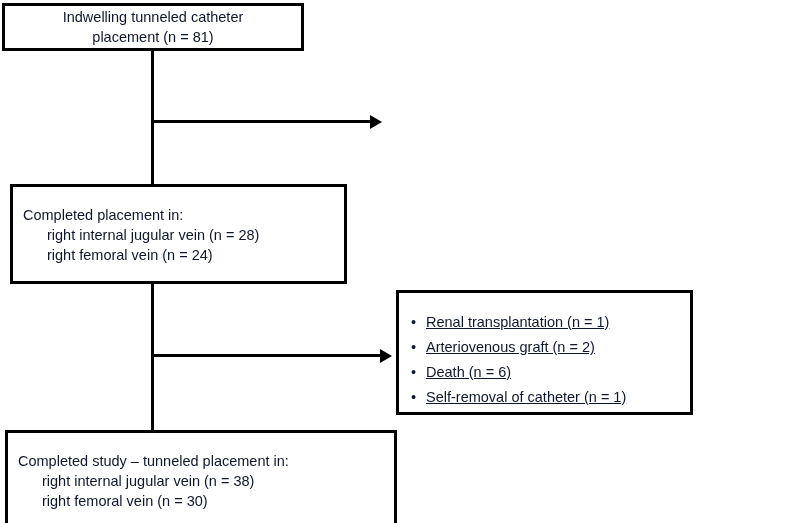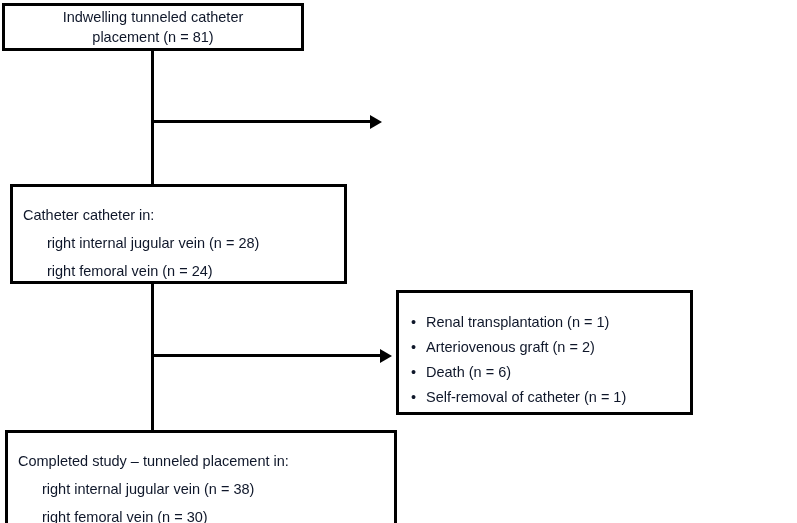--- a/index.html
+++ b/index.html
@@ -75,30 +75,31 @@
     content: "\2022";
     position: absolute;
     left: 0;
     top: 0;
     font-size: 14.5px;
     line-height: 22px;
   }
   .bullet-list.wide li {
     padding-left: 15px;
     line-height: 25px;
+    text-decoration: underline;
   }
   .bullet-list.wide li::before {
     line-height: 25px;
   }
   .cont {
     display: block;
     padding-left: 2px;
   }
 
-  .ind1 { display: block; padding-left: 24px; margin-top: 8px; }
+  .ind1 { display: block; padding-left: 24px; }
 
   
   .conn {
     position: absolute;
     background: #000000;
   }
   .vline { width: 3px; }
   .hline { height: 3px; }
 
   .arrowhead {
@@ -135,21 +136,21 @@
   <div class="conn hline" id="branch2-line"></div>
   <div class="arrowhead" id="branch2-head"></div>
 
   <div class="node node-centered" id="node-enrollment">
     <div class="node-body">Indwelling tunneled catheter
 placement (n = 81)</div>
   </div>
 
 
   <div class="node" id="node-placement">
-    <div>Catheter catheter in:</div>
+    <div>Completed placement in:</div>
     <span class="ind1">right internal jugular vein (n = 28)</span>
     <span class="ind1">right femoral vein (n = 24)</span>
   </div>
 
   <div class="node" id="node-withdrawn">
     <ul class="bullet-list wide">
       <li><span>Renal transplantation (n = 1)</span></li>
       <li><span>Arteriovenous graft (n = 2)</span></li>
       <li><span>Death (n = 6)</span></li>
       <li><span>Self-removal of catheter (n = 1)</span></li>

